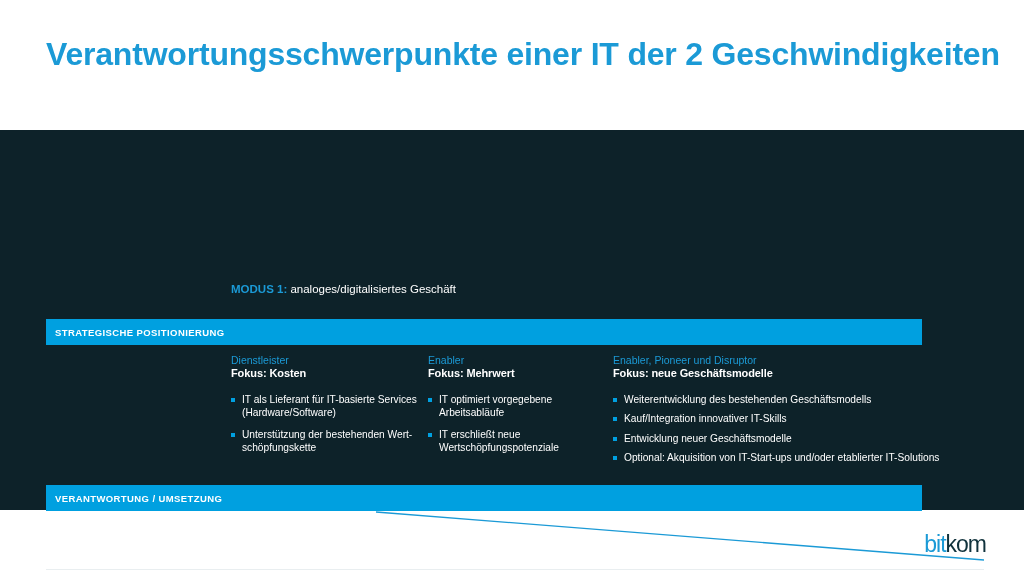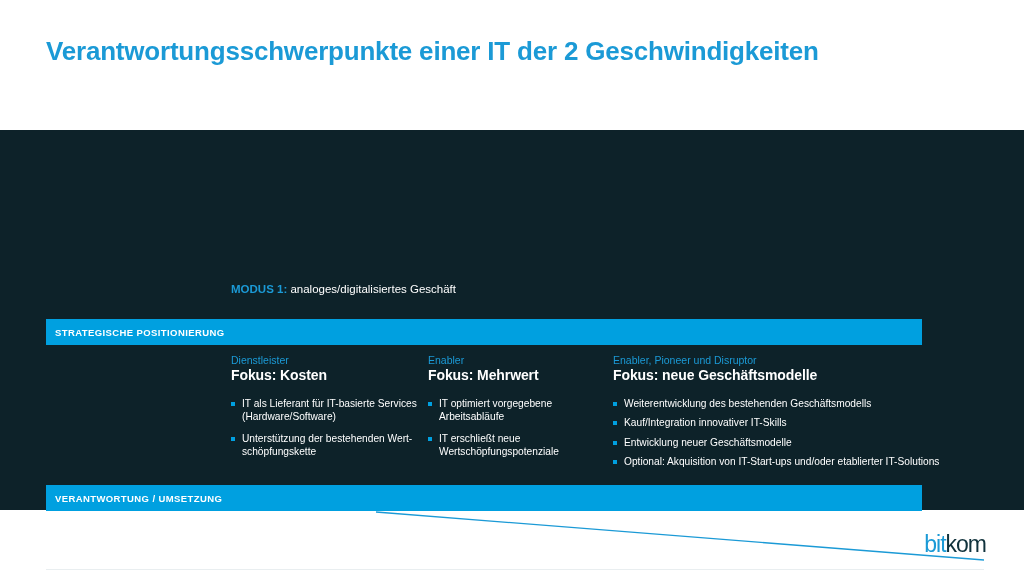--- a/index.html
+++ b/index.html
@@ -16,21 +16,21 @@
   
   .title-area {
     position: absolute;
     left: 0; top: 0;
     width: 1024px; height: 130px;
     background: #ffffff;
   }
   .slide-title {
     position: absolute;
     left: 46px; top: 36px;
-    font-size: 26px;
+    font-size: 32px;
     font-weight: bold;
     color: #1b9ad6;
     letter-spacing: -0.2px;
     white-space: nowrap;
   }
 
   
   .dark-panel {
     position: absolute;
     left: 0; top: 130px;
@@ -74,21 +74,21 @@
   .col-3 { left: 613px; top: 224px; width: 380px; }
 
   .col-role {
     font-size: 10.5px;
     font-weight: normal;
     color: #1b9ad6;
     margin: 0 0 1px 0;
     white-space: nowrap;
   }
   .col-focus {
-    font-size: 14px;
+    font-size: 11px;
     font-weight: bold;
     color: #ffffff;
     margin: 0 0 14px 0;
     white-space: nowrap;
     letter-spacing: -0.1px;
   }
   .bullets { list-style: none; margin: 0; padding: 0; }
   .bullets li {
     position: relative;
     padding-left: 11px;

